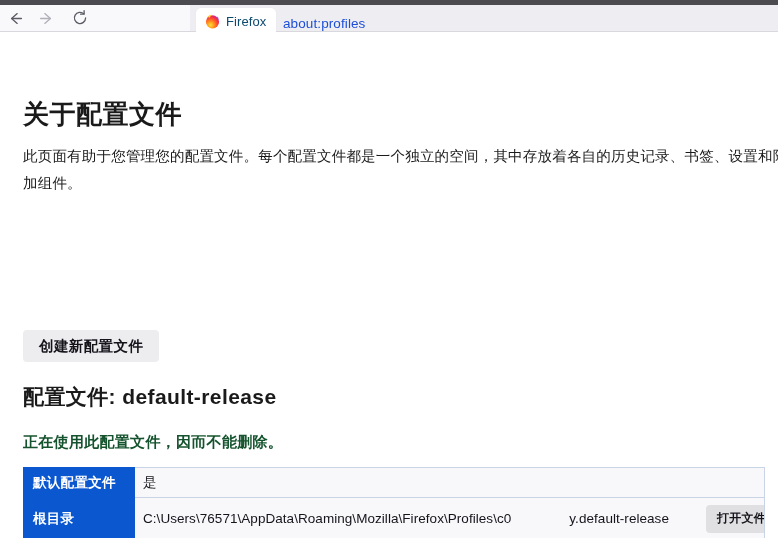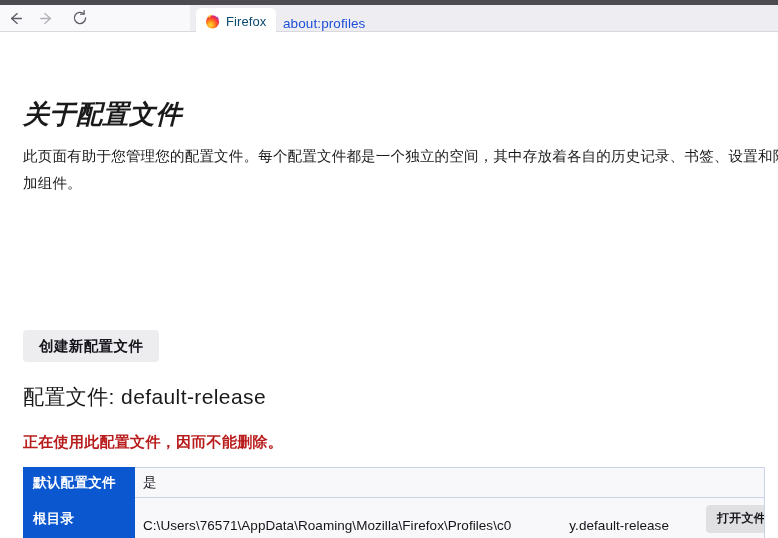--- a/index.html
+++ b/index.html
@@ -127,21 +127,20 @@
   h1.page-title {
     margin: 0;
     position: absolute;
     top: 64px;
     left: 0;
     font-size: 26px;
     font-weight: bold;
     color: #1a1a1a;
     letter-spacing: 0.5px;
     white-space: nowrap;
-    font-style: italic;
   }
 
   p.page-desc {
     margin: 0;
     position: absolute;
     top: 110px;
     left: 0;
     width: 772px;
     font-size: 14.5px;
     line-height: 27px;
@@ -165,33 +164,33 @@
     letter-spacing: 0.4px;
     cursor: pointer;
   }
 
   h2.profile-heading {
     margin: 0;
     position: absolute;
     top: 350px;
     left: 0;
     font-size: 21px;
-    font-weight: normal;
+    font-weight: bold;
     color: #1a1a1a;
     letter-spacing: 0.4px;
     white-space: nowrap;
   }
 
   .inuse-note {
     position: absolute;
     top: 400px;
     left: 0;
     font-size: 15px;
     font-weight: bold;
-    color: #b91c1c;
+    color: #14532d;
     letter-spacing: 0.3px;
     white-space: nowrap;
   }
 
   
   .profile-table {
     position: absolute;
     top: 434px;
     left: 0;
     width: 742px;
@@ -219,21 +218,21 @@
     padding: 3px 6px 3px 8px;
     border: 1px solid #c9d4e6;
     vertical-align: middle;
     white-space: nowrap;
     overflow: hidden;
   }
   .profile-table tr.row-root { height: 42px; }
 
   .path-cell-inner {
     display: flex;
-    align-items: flex-end;
+    align-items: center;
     gap: 28px;
   }
   .path-text {
     font-size: 13.5px;
     color: #15141a;
     letter-spacing: 0.05px;
     white-space: nowrap;
   }
   .redaction {
     display: inline-block;

